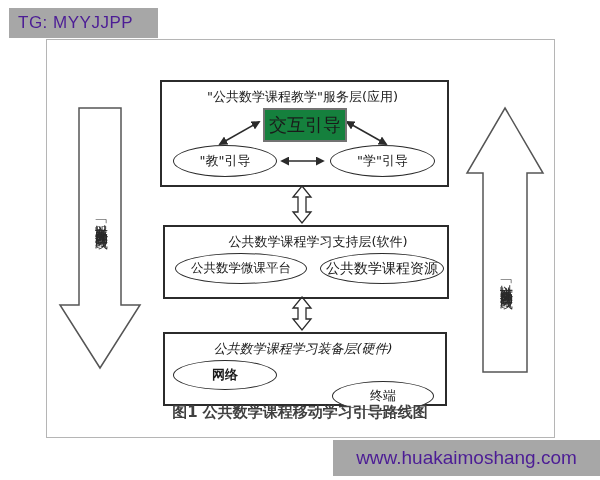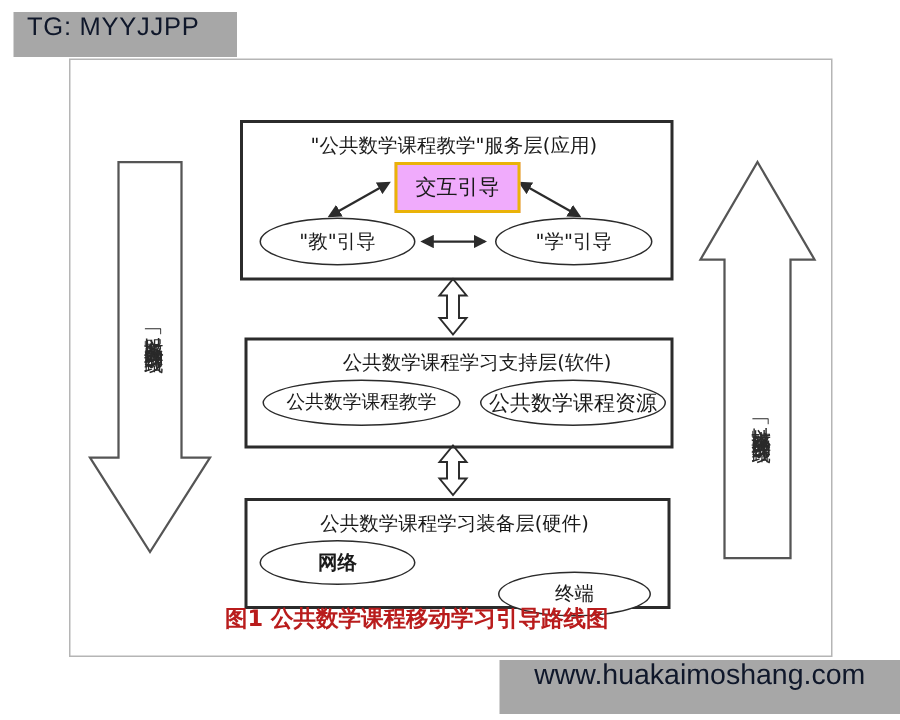--- a/index.html
+++ b/index.html
@@ -5,65 +5,65 @@
   html,body{margin:0;padding:0;}
   body{
     width:600px;height:480px;position:relative;overflow:hidden;
     background:#ffffff;
     font-family:"DejaVu Sans","Liberation Sans",sans-serif;
     color:#1f1f1f;
   }
   .abs{position:absolute;}
   
   .bar{
-    background:#a7a7a7;color:#0f172a;
-    display:flex;align-items:flex-start;
+    background:#a7a7a7;color:#4c1d95;
+    display:flex;align-items:center;
     font-family:"Liberation Sans","DejaVu Sans",sans-serif;
   }
   .top-bar{left:9px;top:8px;width:140px;height:30px;font-size:17px;padding-left:9px;letter-spacing:.5px;}
   .bottom-bar{left:333px;top:440px;width:267px;height:36px;font-size:19px;justify-content:center;}
   
   .frame{left:46px;top:39px;width:507px;height:397px;border:1px solid #b5b5b5;}
   
   .layer-box{border:2px solid #2b2b2b;background:transparent;}
   .service-box{left:160px;top:80px;width:285px;height:103px;}
   .support-box{left:163px;top:225px;width:282px;height:70px;}
   .equip-box{left:163px;top:332px;width:280px;height:70px;}
   .layer-title{text-align:center;font-size:13px;white-space:nowrap;color:#1a1a1a;}
   .t-service{left:160px;top:88px;width:285px;}
   .t-support{left:163px;top:233px;width:282px;padding-left:14px;}
-  .t-equip{left:163px;top:340px;width:280px;}
+  .t-equip{left:163px;top:340px;width:280px;font-style:italic;}
   .node{
     border:1.5px solid #2b2b2b;border-radius:50%;
     display:flex;align-items:center;justify-content:center;
     font-size:13px;background:#ffffff;white-space:nowrap;color:#1a1a1a;
   }
   .rectnode{
-    border:2px solid #eab308;background:#f0abfc;
+    border:2px solid #737373;background:#15803d;
     display:flex;align-items:center;justify-content:center;
-    font-size:14px;white-space:nowrap;color:#1a1a1a;
+    font-size:18px;white-space:nowrap;color:#1a1a1a;
   }
   .interaction{left:263px;top:108px;width:80px;height:30px;}
   .teach{left:173px;top:145px;width:102px;height:30px;}
   .learn{left:330px;top:145px;width:103px;height:30px;}
   .micro{left:175px;top:253px;width:130px;height:29px;font-size:12.5px;}
   .resource{left:320px;top:253px;width:122px;height:29px;font-size:14px;}
   .network{left:173px;top:360px;width:102px;height:28px;font-weight:bold;}
   .terminal{left:332px;top:381px;width:100px;height:28px;}
   
   .v-label{
     writing-mode:vertical-rl;text-orientation:upright;
     font-size:13px;letter-spacing:1px;white-space:nowrap;
     color:#2a2a2a;text-align:center;
   }
   .v-left{left:92px;top:130px;height:180px;}
   .v-right{left:497px;top:190px;height:180px;}
   .caption{
-    left:150px;top:403px;width:300px;
-    font-weight:bold;font-size:15px;color:#b91c1c;white-space:nowrap;
+    left:150px;top:403px;width:300px;text-align:center;
+    font-weight:bold;font-size:15px;color:#404040;white-space:nowrap;
   }
   svg{position:absolute;left:0;top:0;}
 </style>
 </head>
 <body>
 
 <div class="abs frame"></div>
 
 <svg width="600" height="480" viewBox="0 0 600 480">
   <defs>
@@ -91,21 +91,21 @@
 </div>
 
 <div class="abs layer-box service-box"></div>
 <div class="abs layer-title t-service">"公共数学课程教学"服务层(应用)</div>
 <div class="abs rectnode interaction">交互引导</div>
 <div class="abs node teach">"教"引导</div>
 <div class="abs node learn">"学"引导</div>
 
 <div class="abs layer-box support-box"></div>
 <div class="abs layer-title t-support">公共数学课程学习支持层(软件)</div>
-<div class="abs node micro">公共数学课程教学</div>
+<div class="abs node micro">公共数学微课平台</div>
 <div class="abs node resource">公共数学课程资源</div>
 
 <div class="abs layer-box equip-box"></div>
 <div class="abs layer-title t-equip">公共数学课程学习装备层(硬件)</div>
 <div class="abs node network">网络</div>
 <div class="abs node terminal">终端</div>
 
 <div class="abs v-label v-left">以「服务」为驱动的引导路线</div>
 <div class="abs v-label v-right">以「技术」为驱动的引导路线</div>
 

